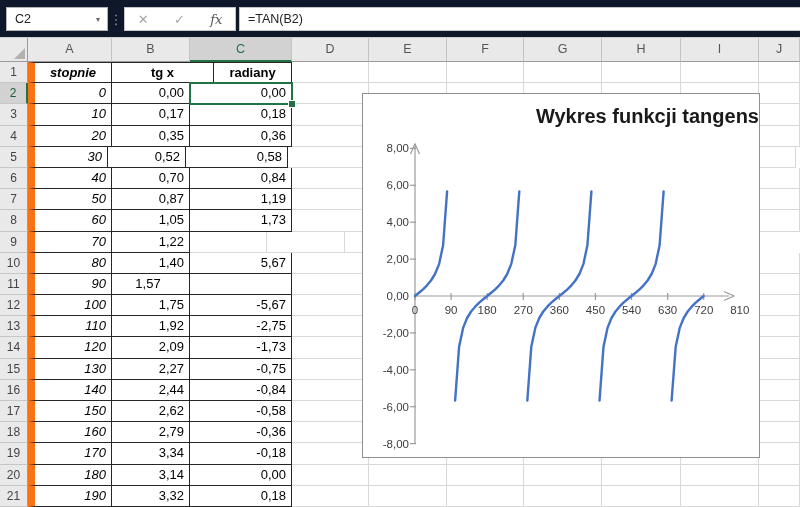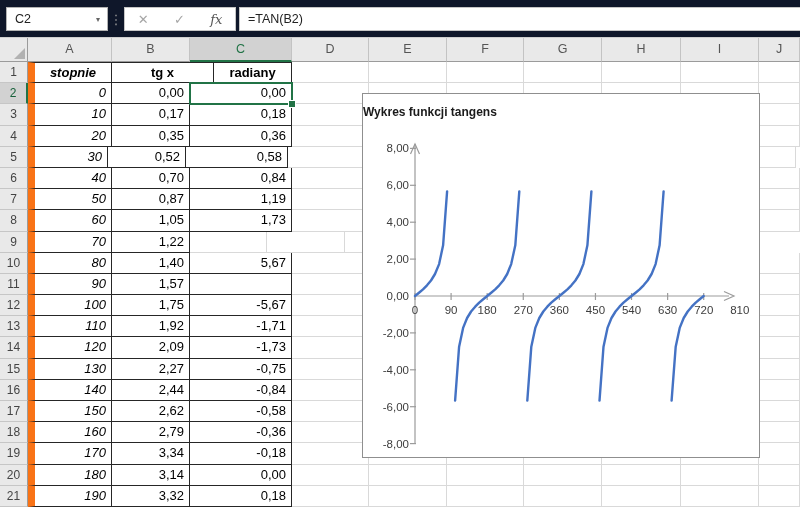--- a/index.html
+++ b/index.html
@@ -48,22 +48,22 @@
   .gcell.tbl.toprow{border-top:1px solid #262626;}
   .gcell.th{font-weight:bold;text-align:center;padding-right:0;}
   
   #selbox{position:absolute;border:2px solid #217346;box-sizing:border-box;z-index:4;
           pointer-events:none;}
   #selhandle{position:absolute;width:6px;height:6px;background:#217346;
              border:1px solid #fff;box-sizing:content-box;z-index:5;}
   
   #chart{position:absolute;left:362px;top:93px;width:398px;height:365px;background:#fff;
          border:1px solid #8f8f8f;box-sizing:border-box;z-index:6;}
-  #chart-title{position:absolute;left:0;right:0;top:11px;text-align:left;
-               font-size:12px;font-weight:bold;color:#1a1a1a;}
+  #chart-title{position:absolute;left:0;right:0;top:11px;text-align:right;
+               font-size:20px;font-weight:bold;color:#1a1a1a;}
   #chart svg{position:absolute;left:0;top:0;}
   #chart svg text{font-family:"Liberation Sans",sans-serif;font-size:11.5px;fill:#3d3d3d;}
 </style>
 </head>
 <body>
 
 <div id="app">
 
   <div id="topbar">
     <div class="namebox">
@@ -223,21 +223,21 @@
         <div class="gcell" style="width: 78px; line-height: 20.19px;"></div>
         <div class="gcell" style="width: 77px; line-height: 20.19px;"></div>
         <div class="gcell" style="width: 78px; line-height: 20.19px;"></div>
         <div class="gcell" style="width: 79px; line-height: 20.19px;"></div>
         <div class="gcell" style="width: 78px; line-height: 20.19px;"></div>
         <div class="gcell" style="width: 41px; line-height: 20.19px;"></div>
       </div>
       <div class="grow" style="top: 211.9px; height: 21.19px;">
         <div class="rhead" style="width: 28px; line-height: 21.19px;">11</div>
         <div class="gcell tbl first" style="width: 84px; line-height: 20.19px;">90</div>
-        <div class="gcell tbl" style="width: 78px; line-height: 20.19px;">1,57</div>
+        <div class="gcell tbl" style="width: 78px; line-height: 20.19px; text-align: center;">1,57</div>
         <div class="gcell tbl" style="width: 102px; line-height: 20.19px;"></div>
         <div class="gcell" style="width: 77px; line-height: 20.19px;"></div>
         <div class="gcell" style="width: 78px; line-height: 20.19px;"></div>
         <div class="gcell" style="width: 77px; line-height: 20.19px;"></div>
         <div class="gcell" style="width: 78px; line-height: 20.19px;"></div>
         <div class="gcell" style="width: 79px; line-height: 20.19px;"></div>
         <div class="gcell" style="width: 78px; line-height: 20.19px;"></div>
         <div class="gcell" style="width: 41px; line-height: 20.19px;"></div>
       </div>
       <div class="grow" style="top: 233.09px; height: 21.19px;">
@@ -250,21 +250,21 @@
         <div class="gcell" style="width: 77px; line-height: 20.19px;"></div>
         <div class="gcell" style="width: 78px; line-height: 20.19px;"></div>
         <div class="gcell" style="width: 79px; line-height: 20.19px;"></div>
         <div class="gcell" style="width: 78px; line-height: 20.19px;"></div>
         <div class="gcell" style="width: 41px; line-height: 20.19px;"></div>
       </div>
       <div class="grow" style="top: 254.28px; height: 21.19px;">
         <div class="rhead" style="width: 28px; line-height: 21.19px;">13</div>
         <div class="gcell tbl first" style="width: 84px; line-height: 20.19px;">110</div>
         <div class="gcell tbl" style="width: 78px; line-height: 20.19px;">1,92</div>
-        <div class="gcell tbl" style="width: 102px; line-height: 20.19px;">-1,71</div>
+        <div class="gcell tbl" style="width: 102px; line-height: 20.19px;">-2,75</div>
         <div class="gcell" style="width: 77px; line-height: 20.19px;"></div>
         <div class="gcell" style="width: 78px; line-height: 20.19px;"></div>
         <div class="gcell" style="width: 77px; line-height: 20.19px;"></div>
         <div class="gcell" style="width: 78px; line-height: 20.19px;"></div>
         <div class="gcell" style="width: 79px; line-height: 20.19px;"></div>
         <div class="gcell" style="width: 78px; line-height: 20.19px;"></div>
         <div class="gcell" style="width: 41px; line-height: 20.19px;"></div>
       </div>
       <div class="grow" style="top: 275.47px; height: 21.19px;">
         <div class="rhead" style="width: 28px; line-height: 21.19px;">14</div>

